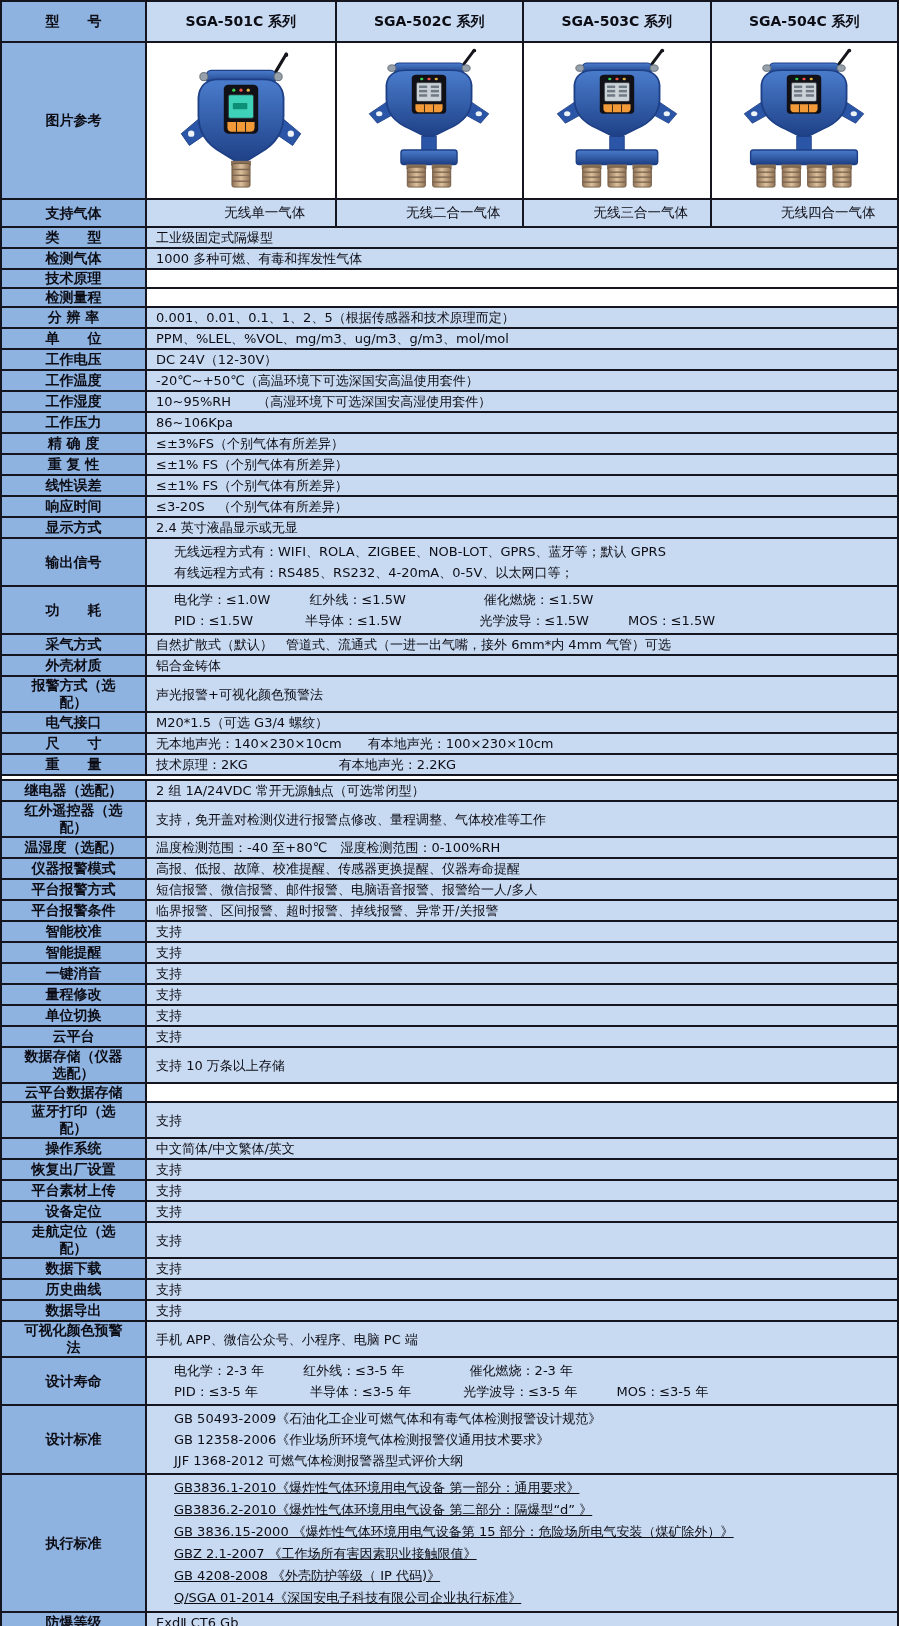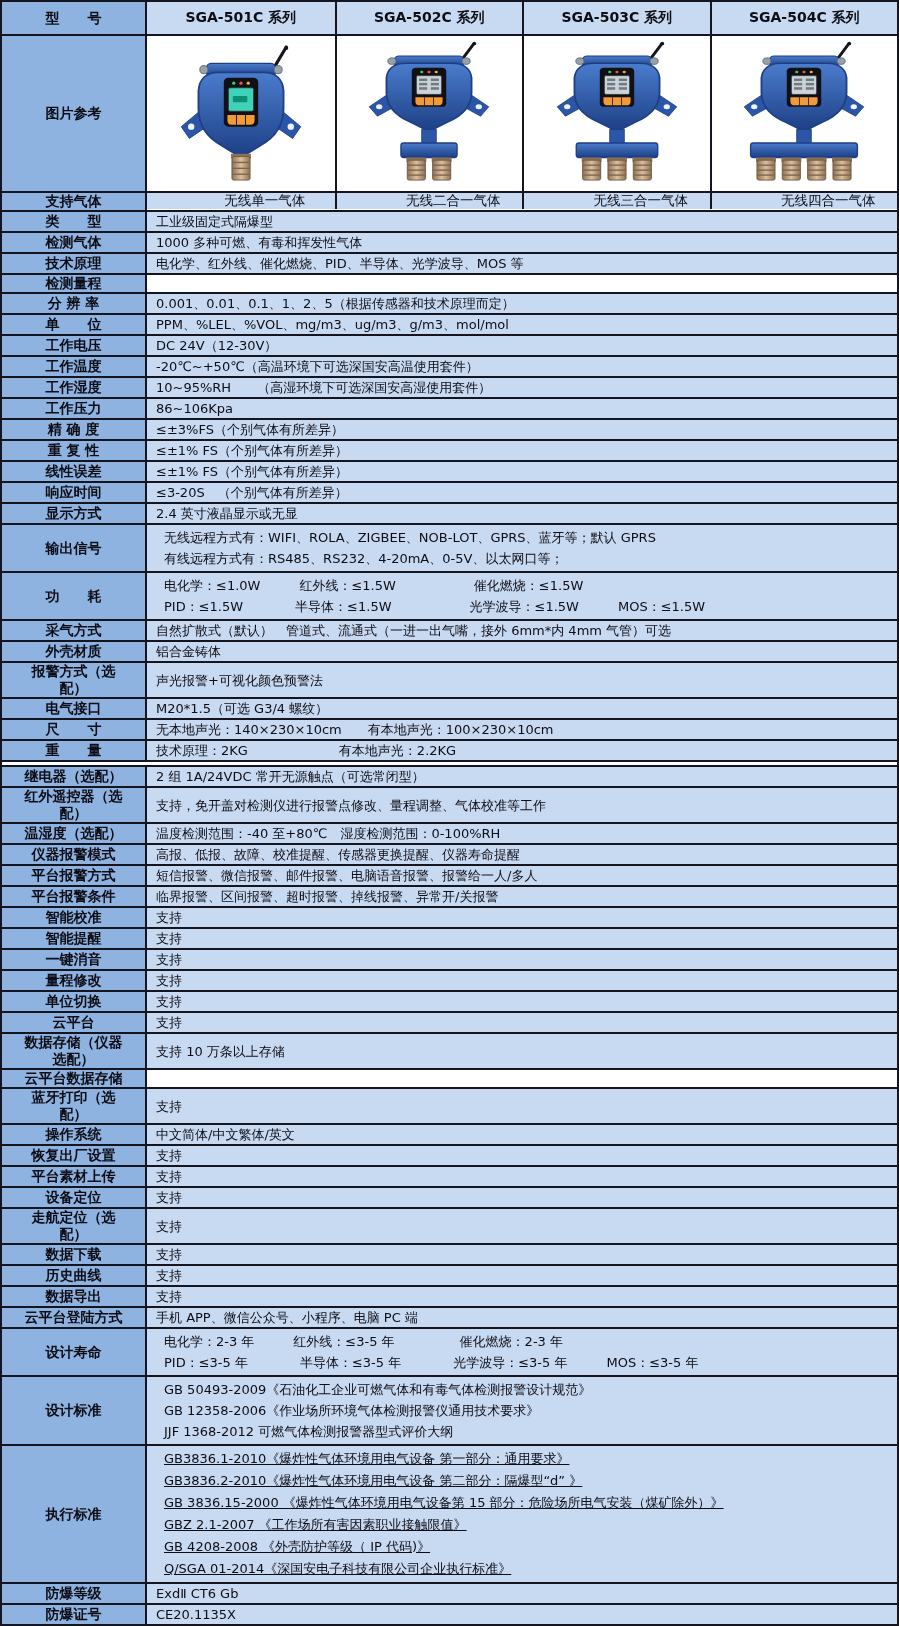--- a/index.html
+++ b/index.html
@@ -22,26 +22,26 @@
     border-right:2px solid var(--border);
     display:flex;align-items:center;justify-content:center;
     font-weight:bold;font-size:14px;line-height:17px;
     text-align:center;padding:0 19px;
   }
   .models{display:grid;grid-template-columns:repeat(4,1fr);}
   .models > div{border-left:2px solid var(--border);}
   .models > div:first-child{border-left:none;}
   .hcell{
     background:var(--cell-bg);font-weight:bold;font-size:14px;
-    display:flex;align-items:center;justify-content:center;height:32px;
+    display:flex;align-items:center;justify-content:center;height:39px;
   }
   .imgcell{background:#ffffff;height:155px;display:flex;align-items:center;justify-content:center;overflow:hidden;}
-  .gascell{background:var(--cell-bg);font-size:13.5px;display:flex;align-items:center;justify-content:center;height:16px;padding-left:48px;}
+  .gascell{background:var(--cell-bg);font-size:13.5px;display:flex;align-items:center;justify-content:center;height:26px;padding-left:48px;}
   .value-cell{background:var(--cell-bg);display:flex;flex-direction:column;justify-content:center;}
-  .spec-row.multi .value-cell{padding:2px 8px;justify-content:space-between;}
+  .spec-row.multi .value-cell{padding:2px 18px;justify-content:space-between;}
   .vline{line-height:19px;font-size:13px;padding-left:9px;white-space:pre-wrap;}
   .spec-row.multi .vline{line-height:21px;}
   .spec-row.exec .vline{line-height:22px;text-decoration:underline;}
   .gap-row{height:5px;background:#ffffff;border-bottom:2px solid var(--border);}
 </style>
 </head>
 <body>
 
 <div class="spec-table">
 
@@ -292,23 +292,20 @@
         </div>
       </div>
       <div class="row spec-row">
         <div class="label-cell">检测气体</div>
         <div class="value-cell">
           <div class="vline">1000 多种可燃、有毒和挥发性气体</div>
         </div>
       </div>
       <div class="row spec-row">
         <div class="label-cell">技术原理</div>
-        <div class="value-cell">
-          <div class="vline">电化学、红外线、催化燃烧、PID、半导体、光学波导、MOS 等</div>
-        </div>
       </div>
       <div class="row spec-row">
         <div class="label-cell">检测量程</div>
       </div>
       <div class="row spec-row">
         <div class="label-cell">分 辨 率</div>
         <div class="value-cell">
           <div class="vline">0.001、0.01、0.1、1、2、5（根据传感器和技术原理而定）</div>
         </div>
       </div>
@@ -552,21 +549,21 @@
           <div class="vline">支持</div>
         </div>
       </div>
       <div class="row spec-row">
         <div class="label-cell">数据导出</div>
         <div class="value-cell">
           <div class="vline">支持</div>
         </div>
       </div>
       <div class="row spec-row">
-        <div class="label-cell">云平台登陆方式</div>
+        <div class="label-cell">可视化颜色预警法</div>
         <div class="value-cell">
           <div class="vline">手机 APP、微信公众号、小程序、电脑 PC 端</div>
         </div>
       </div>
       <div class="row spec-row multi">
         <div class="label-cell">设计寿命</div>
         <div class="value-cell">
           <div class="vline">电化学：2-3 年　　　红外线：≤3-5 年　　　　　催化燃烧：2-3 年</div>
           <div class="vline">PID：≤3-5 年　　　　半导体：≤3-5 年　　　　光学波导：≤3-5 年　　　MOS：≤3-5 年</div>
         </div>

